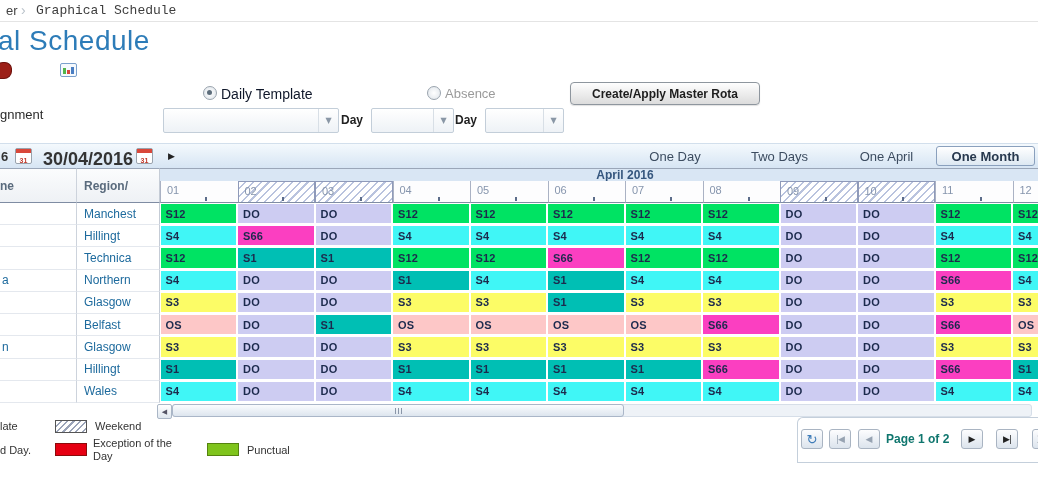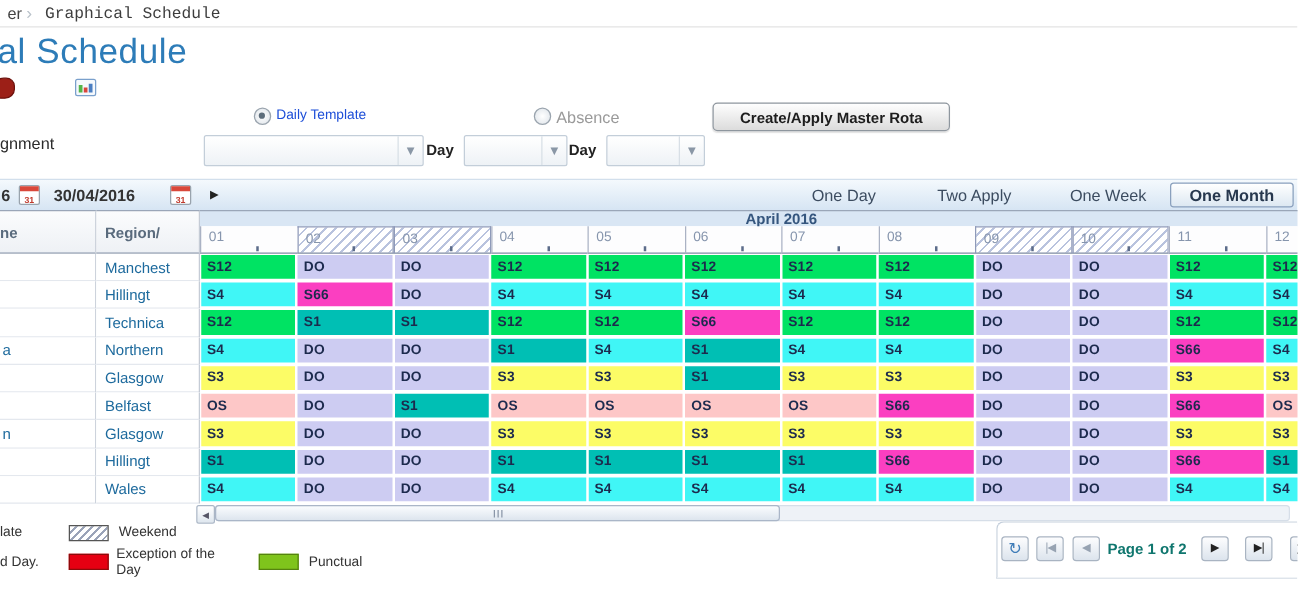--- a/index.html
+++ b/index.html
@@ -19,21 +19,21 @@
   .icon-chart{top:63px;left:60px;width:17px;height:14px;background:#f5f9fd;border:1px solid #7aa0cc;border-radius:2px;display:flex;align-items:flex-end;justify-content:center;gap:1px;padding-bottom:2px;box-sizing:border-box;}
   .icon-chart i{display:block;width:3px;}
   .bar-g{height:6px;background:#53b54a;}
   .bar-r{height:4px;background:#d8453c;}
   .bar-b{height:7px;background:#4a7ec2;}
 
   
   .radio{width:12px;height:12px;border:1px solid #9aa4ae;border-radius:50%;background:radial-gradient(#ffffff,#dde3e9);}
   .radio.sel::after{content:'';position:absolute;left:3px;top:3px;width:5px;height:5px;border-radius:50%;background:#5d6d7b;}
   .r1{top:86px;left:203px;}
-  .r1l{top:86px;left:221px;font-size:11px;color:#1d4ed8;text-align:right;}
+  .r1l{top:86px;left:221px;font-size:14px;color:#0f172a;text-align:right;}
   .r2{top:86px;left:427px;}
   .r2l{top:86px;left:445px;font-size:13px;color:#9a9a9a;}
   .btn-rota{top:82px;left:570px;width:188px;height:21px;border:1px solid #8e969e;border-radius:4px;
     background:linear-gradient(#fefefe,#dcdcdc);font-size:12px;font-weight:bold;color:#1d1d1d;
     display:flex;align-items:center;justify-content:center;box-shadow:0 1px 1px rgba(0,0,0,.12);}
 
   
   .lbl-assign{top:107px;left:0px;font-size:13px;color:#2b2b2b;}
   .dd{height:23px;border:1px solid #c3ced9;border-radius:2px;background:linear-gradient(#ffffff,#eef2f6);}
   .dd .arr{position:absolute;right:0;top:0;width:19px;height:100%;border-left:1px solid #d8dfe6;
@@ -47,21 +47,21 @@
 
   
   .toolbar{top:143px;left:0;width:1038px;height:25px;background:linear-gradient(#f4f9fd,#d5e4f3);
     border-top:1px solid #d2dfec;border-bottom:1px solid #b6c8dc;}
   .date-frag{top:5px;left:1px;font-size:13px;font-weight:bold;color:#333;}
   .cal{width:15px;height:14px;background:#fff;border:1px solid #99a3ad;border-radius:2px;}
   .cal::before{content:'';position:absolute;top:0;left:0;right:0;height:4px;background:#d9473a;}
   .cal::after{content:'31';position:absolute;bottom:-1px;left:0;right:0;text-align:center;font-size:7px;font-weight:bold;color:#c0392b;}
   .cal1{top:4px;left:15px;}
   .cal2{top:4px;left:136px;}
-  .end-date{top:5px;left:43px;font-size:13px;font-weight:bold;color:#333;}
+  .end-date{top:5px;left:43px;font-size:18px;font-weight:bold;color:#333;}
   .date-next{top:7px;left:168px;font-size:9px;color:#222;font-family:"DejaVu Sans",sans-serif;}
   .view{font-size:13px;color:#3c4c60;text-align:center;}
   .v1{top:5px;left:640px;width:70px;}
   .v2{top:5px;left:742px;width:75px;}
   .v3{top:5px;left:850px;width:73px;}
   .v4{top:2px;left:936px;width:99px;height:20px;border:1px solid #8aa0bd;border-radius:3px;
     background:linear-gradient(#ffffff,#dde8f2);display:flex;align-items:center;justify-content:center;
     font-weight:bold;color:#27384e;box-sizing:border-box;}
 
   
@@ -161,22 +161,22 @@
     <span class="arr">▼</span>
   </div>
 
 <div class="abs toolbar">
   <span class="abs date-frag">6</span>
   <div class="abs cal cal1"></div>
   <span class="abs end-date">30/04/2016</span>
   <div class="abs cal cal2"></div>
   <span class="abs date-next">▶</span>
   <span class="abs view v1">One Day</span>
-  <span class="abs view v2">Two Apply</span>
-  <span class="abs view v3">One Week</span>
+  <span class="abs view v2">Two Days</span>
+  <span class="abs view v3">One April</span>
   <span class="abs view v4">One Month</span>
 </div>
 
 <div id="grid">
   <div class="corner corner-region">Region/</div>
   <div class="corner corner-name">ne</div>
   <div class="month-banner">April 2016</div>
 <div class="day-h" style="grid-area: 2 / 3;">01</div>
     <div class="day-h weekend" style="grid-area: 2 / 4;">02</div>
     <div class="day-h weekend" style="grid-area: 2 / 5;">03</div>

